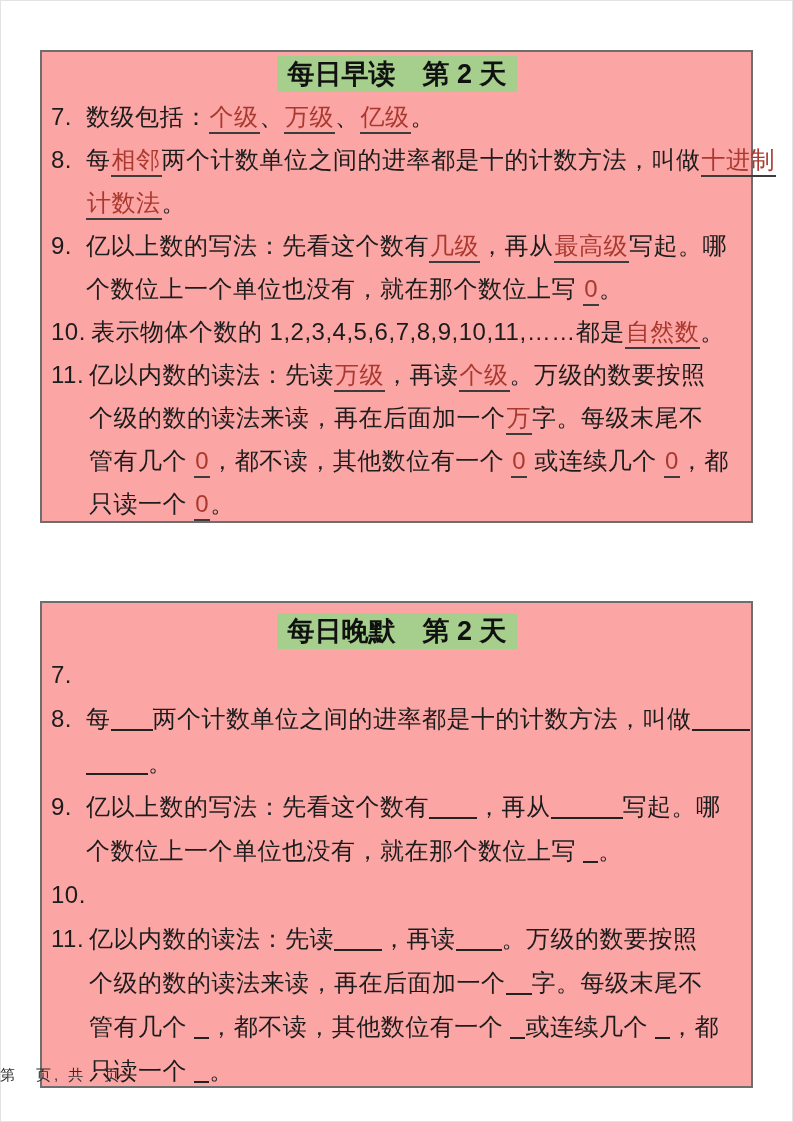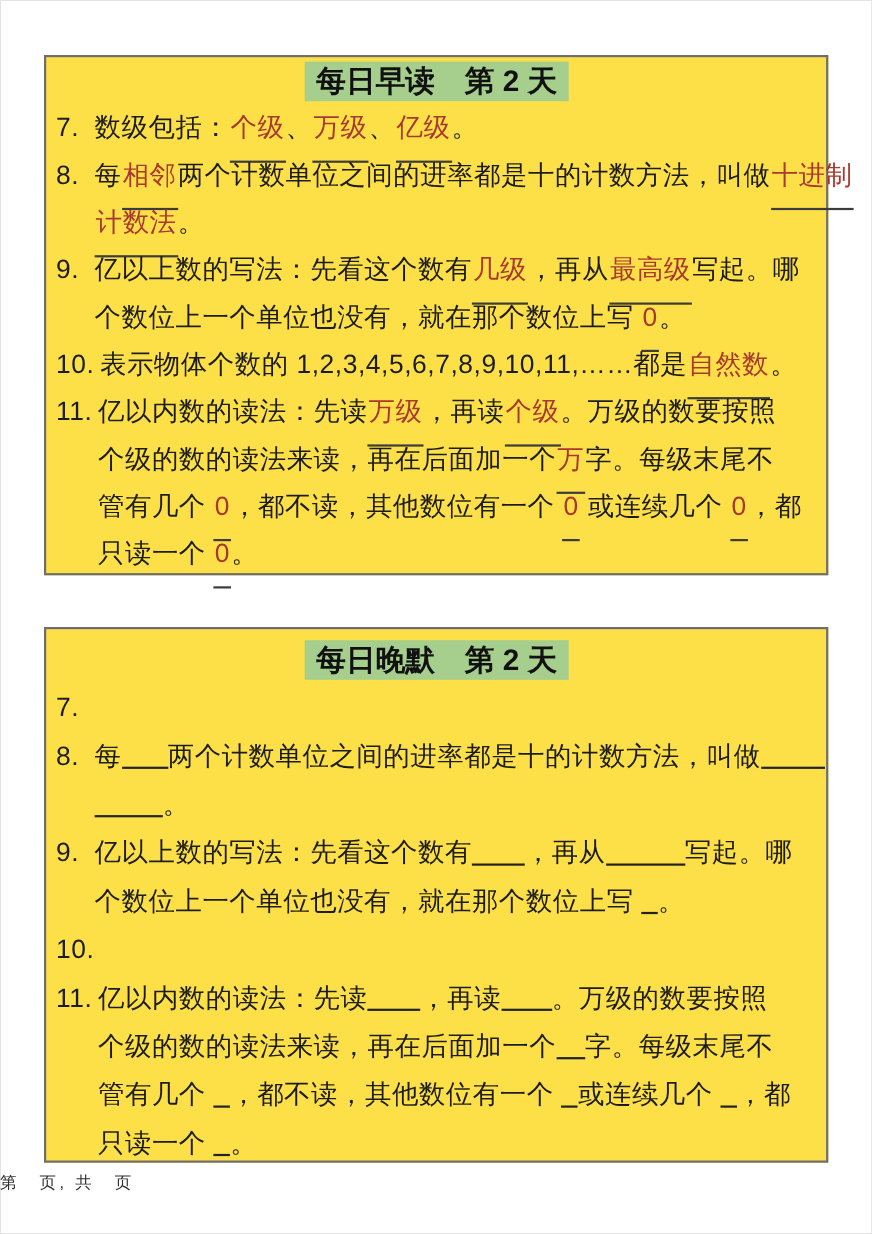--- a/index.html
+++ b/index.html
@@ -14,25 +14,25 @@
     font-family: "Liberation Sans", "DejaVu Sans", sans-serif;
     color: #1c1c1c;
     box-shadow: inset 0 0 0 1px #e3e3e3;
   }
   .card {
     position: absolute;
     left: 40px;
     width: 713px;
     box-sizing: border-box;
     border: 2px solid #6e6e6e;
-    background: #fde047;
+    background: #fca5a5;
     padding: 3px 8px 0 9px;
   }
   #card-morning { top: 50px; height: 473px; }
-  #card-evening { top: 570px; height: 487px; padding-top: 8px; }
+  #card-evening { top: 601px; height: 487px; padding-top: 8px; }
   .card-title {
     text-align: center;
     font-size: 27px;
     font-weight: bold;
     line-height: 38px;
     color: #111;
   }
   #card-evening .card-title { line-height: 40px; }
   .card-title .hl {
     background: #a6ce8c;
@@ -52,21 +52,21 @@
     min-width: 30px;
     padding-right: 5px;
     white-space: nowrap;
   }
   .item-text {
     white-space: nowrap;
   }
   .answer {
     color: #a9392e;
     border-bottom: 2px solid #3c3c3c;
-    padding: 0 1px 16px 1px;
+    padding: 0 1px 2px 1px;
   }
   .blank {
     display: inline-block;
     border-bottom: 2px solid #222222;
     height: 14px;
     vertical-align: -4px;
   }
   .footer {
     position: absolute;
     top: 1066px;

